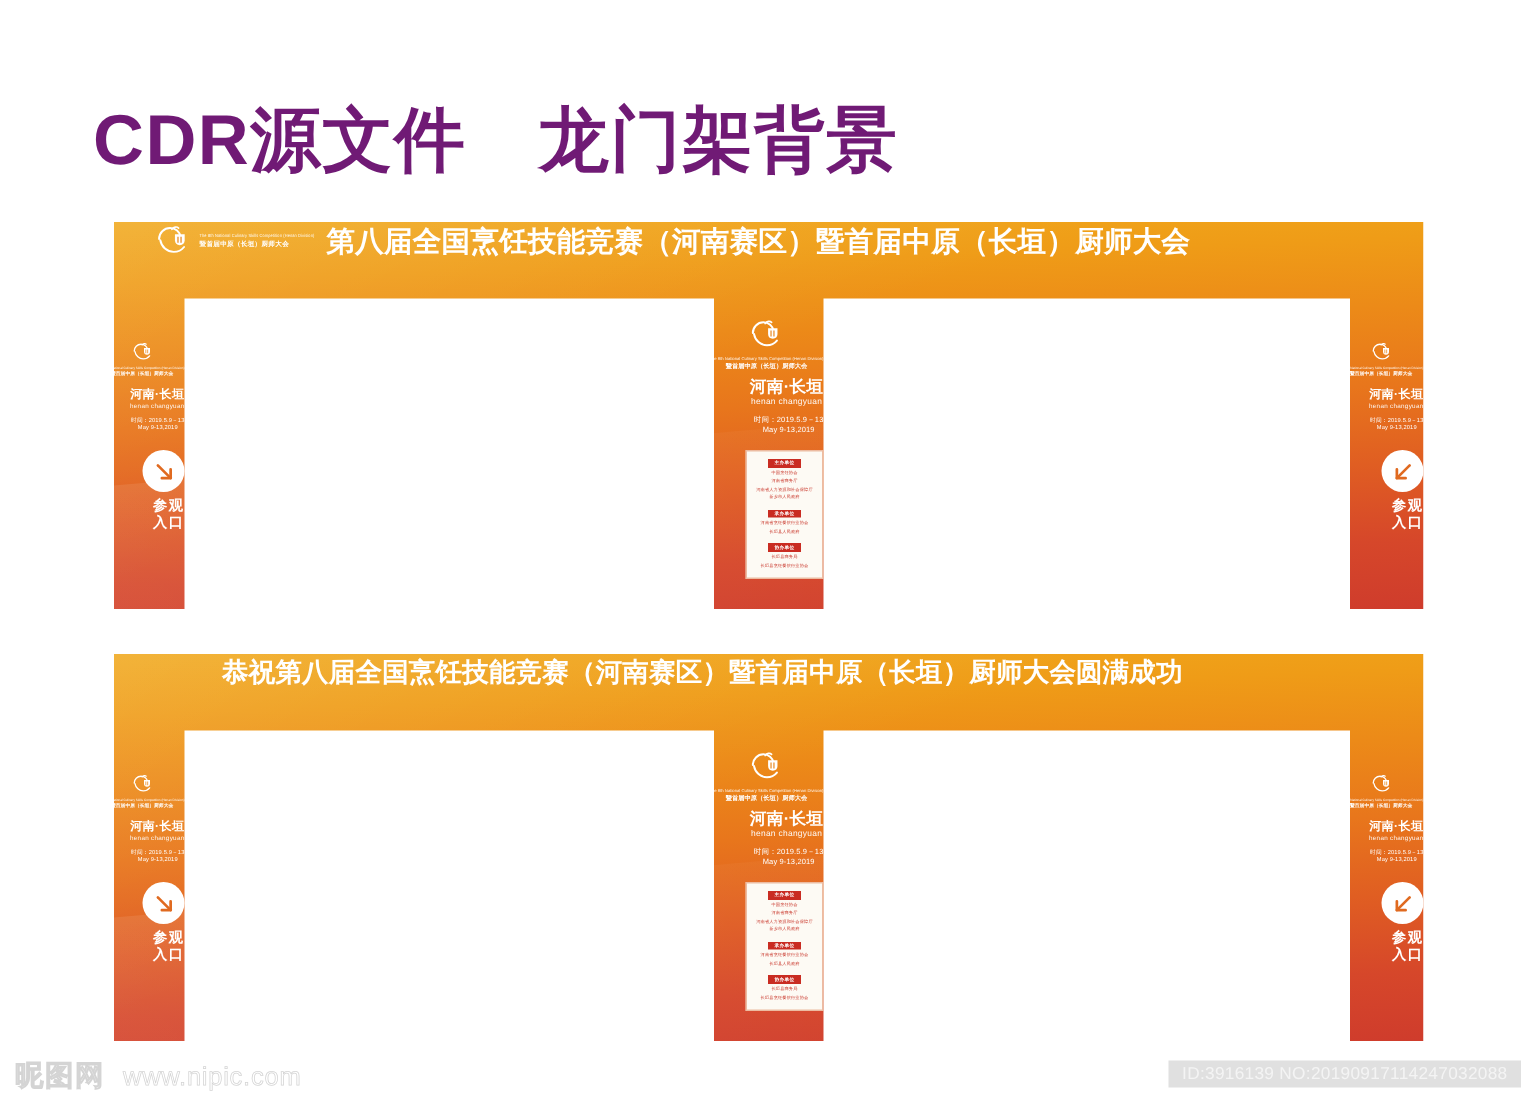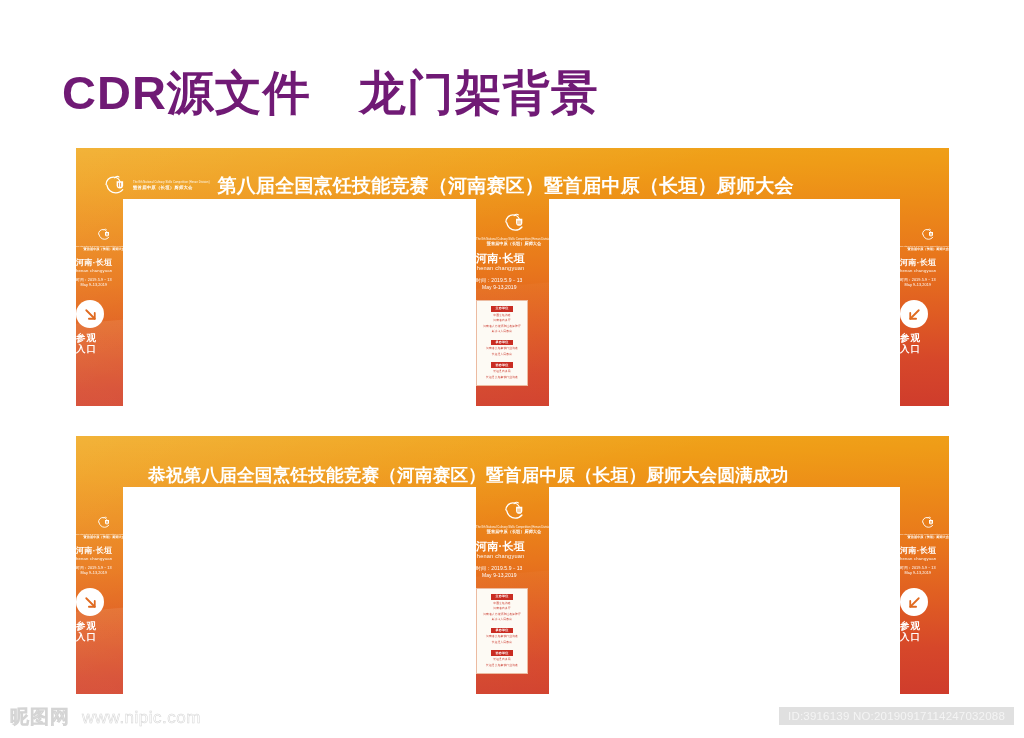--- a/index.html
+++ b/index.html
@@ -72,21 +72,21 @@
   }
   .opening.left  { left: 47px;  top: 51px;  width: 353px; height: 207px; }
   .opening.right { left: 473px; top: 51px;  width: 351px; height: 207px; }
 
   
   .header-bar {
     position: absolute;
     left: 0; right: 0; top: 0;
     height: 51px;
     display: flex;
-    align-items: flex-end;
+    align-items: flex-start;
     padding-left: 26px;
     box-sizing: border-box;
     z-index: 5;
   }
   .header-logo {
     display: flex;
     align-items: center;
     gap: 5px;
     flex: 0 0 auto;
   }
@@ -129,21 +129,21 @@
   }
   .gantry.g2 .header-title { font-size: 17.6px; }
   .gantry.g2 .header-bar  { padding-left: 64px; }
 
   
   .pillar {
     position: absolute;
     z-index: 4;
     display: flex;
     flex-direction: column;
-    align-items: flex-start;
+    align-items: flex-end;
     box-sizing: border-box;
   }
   .pillar.p-left   { left: 0px;   top: 51px; width: 47px;  height: 207px; padding-top: 28px; }
   .pillar.p-center { left: 400px; top: 51px; width: 73px;  height: 207px; padding-top: 12px; }
   .pillar.p-right  { left: 824px; top: 51px; width: 49px;  height: 207px; padding-top: 28px; }
 
   
   .p-logo {
     display: flex;
     flex-direction: column;

